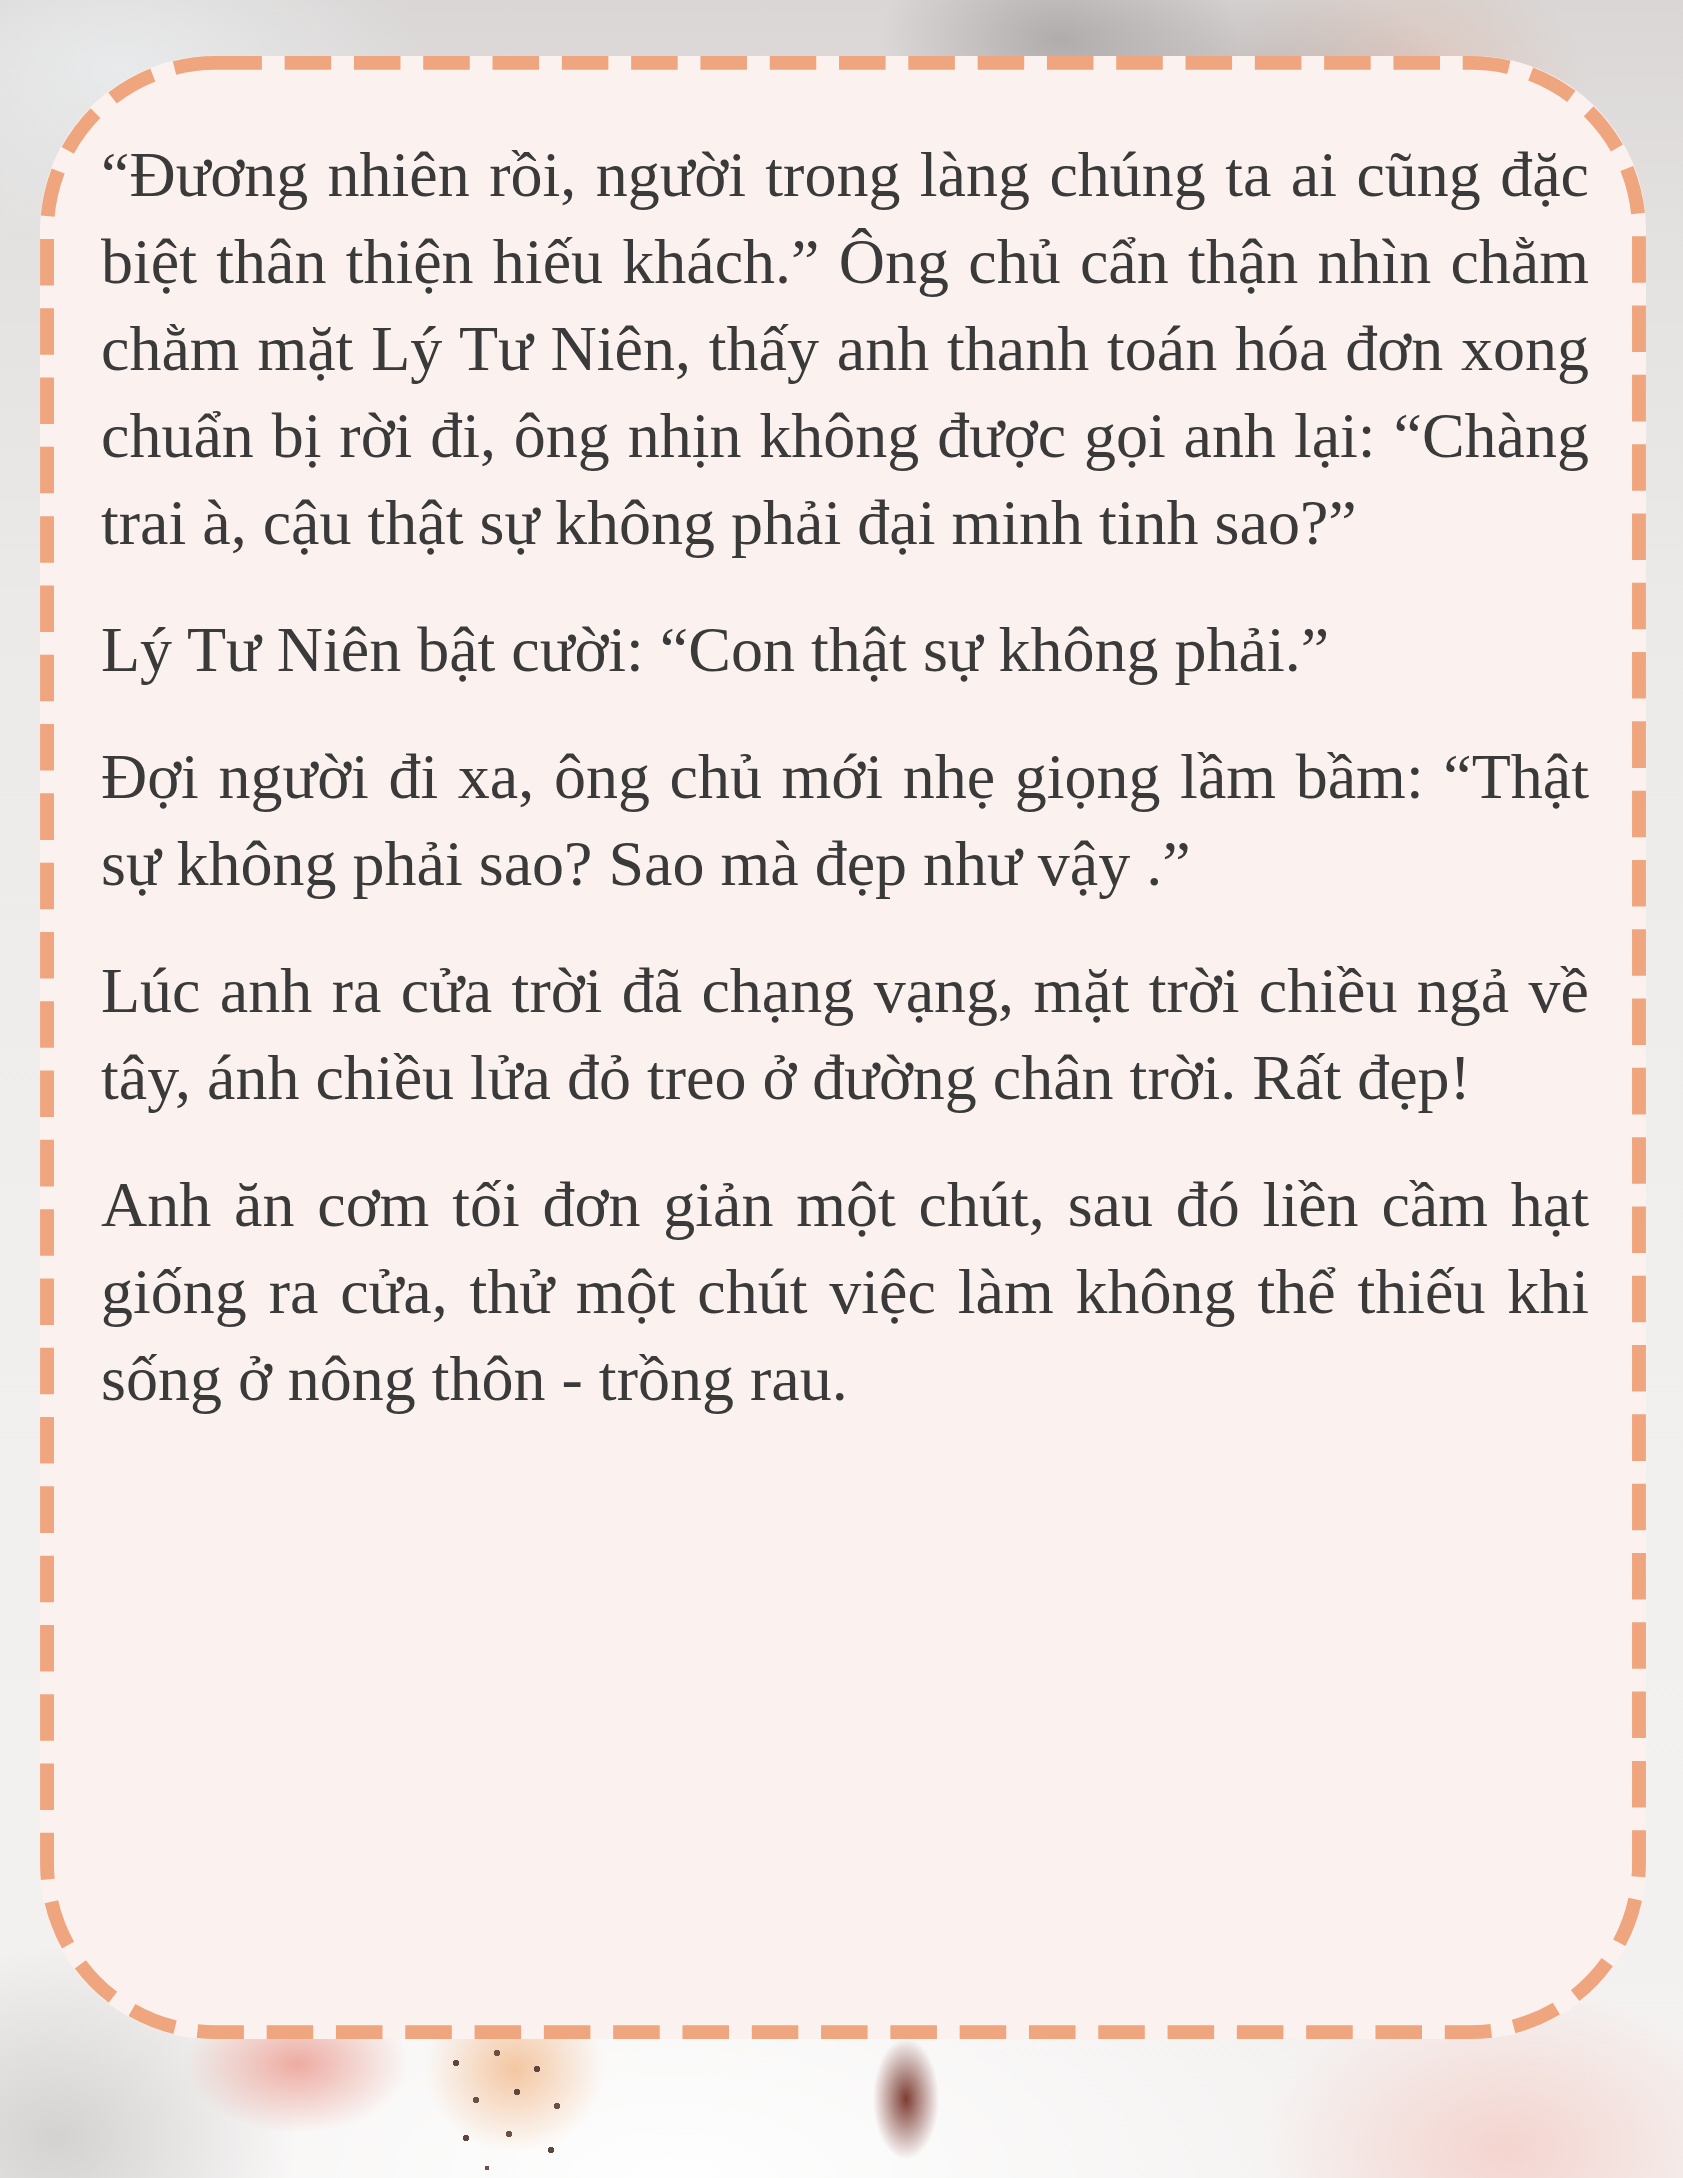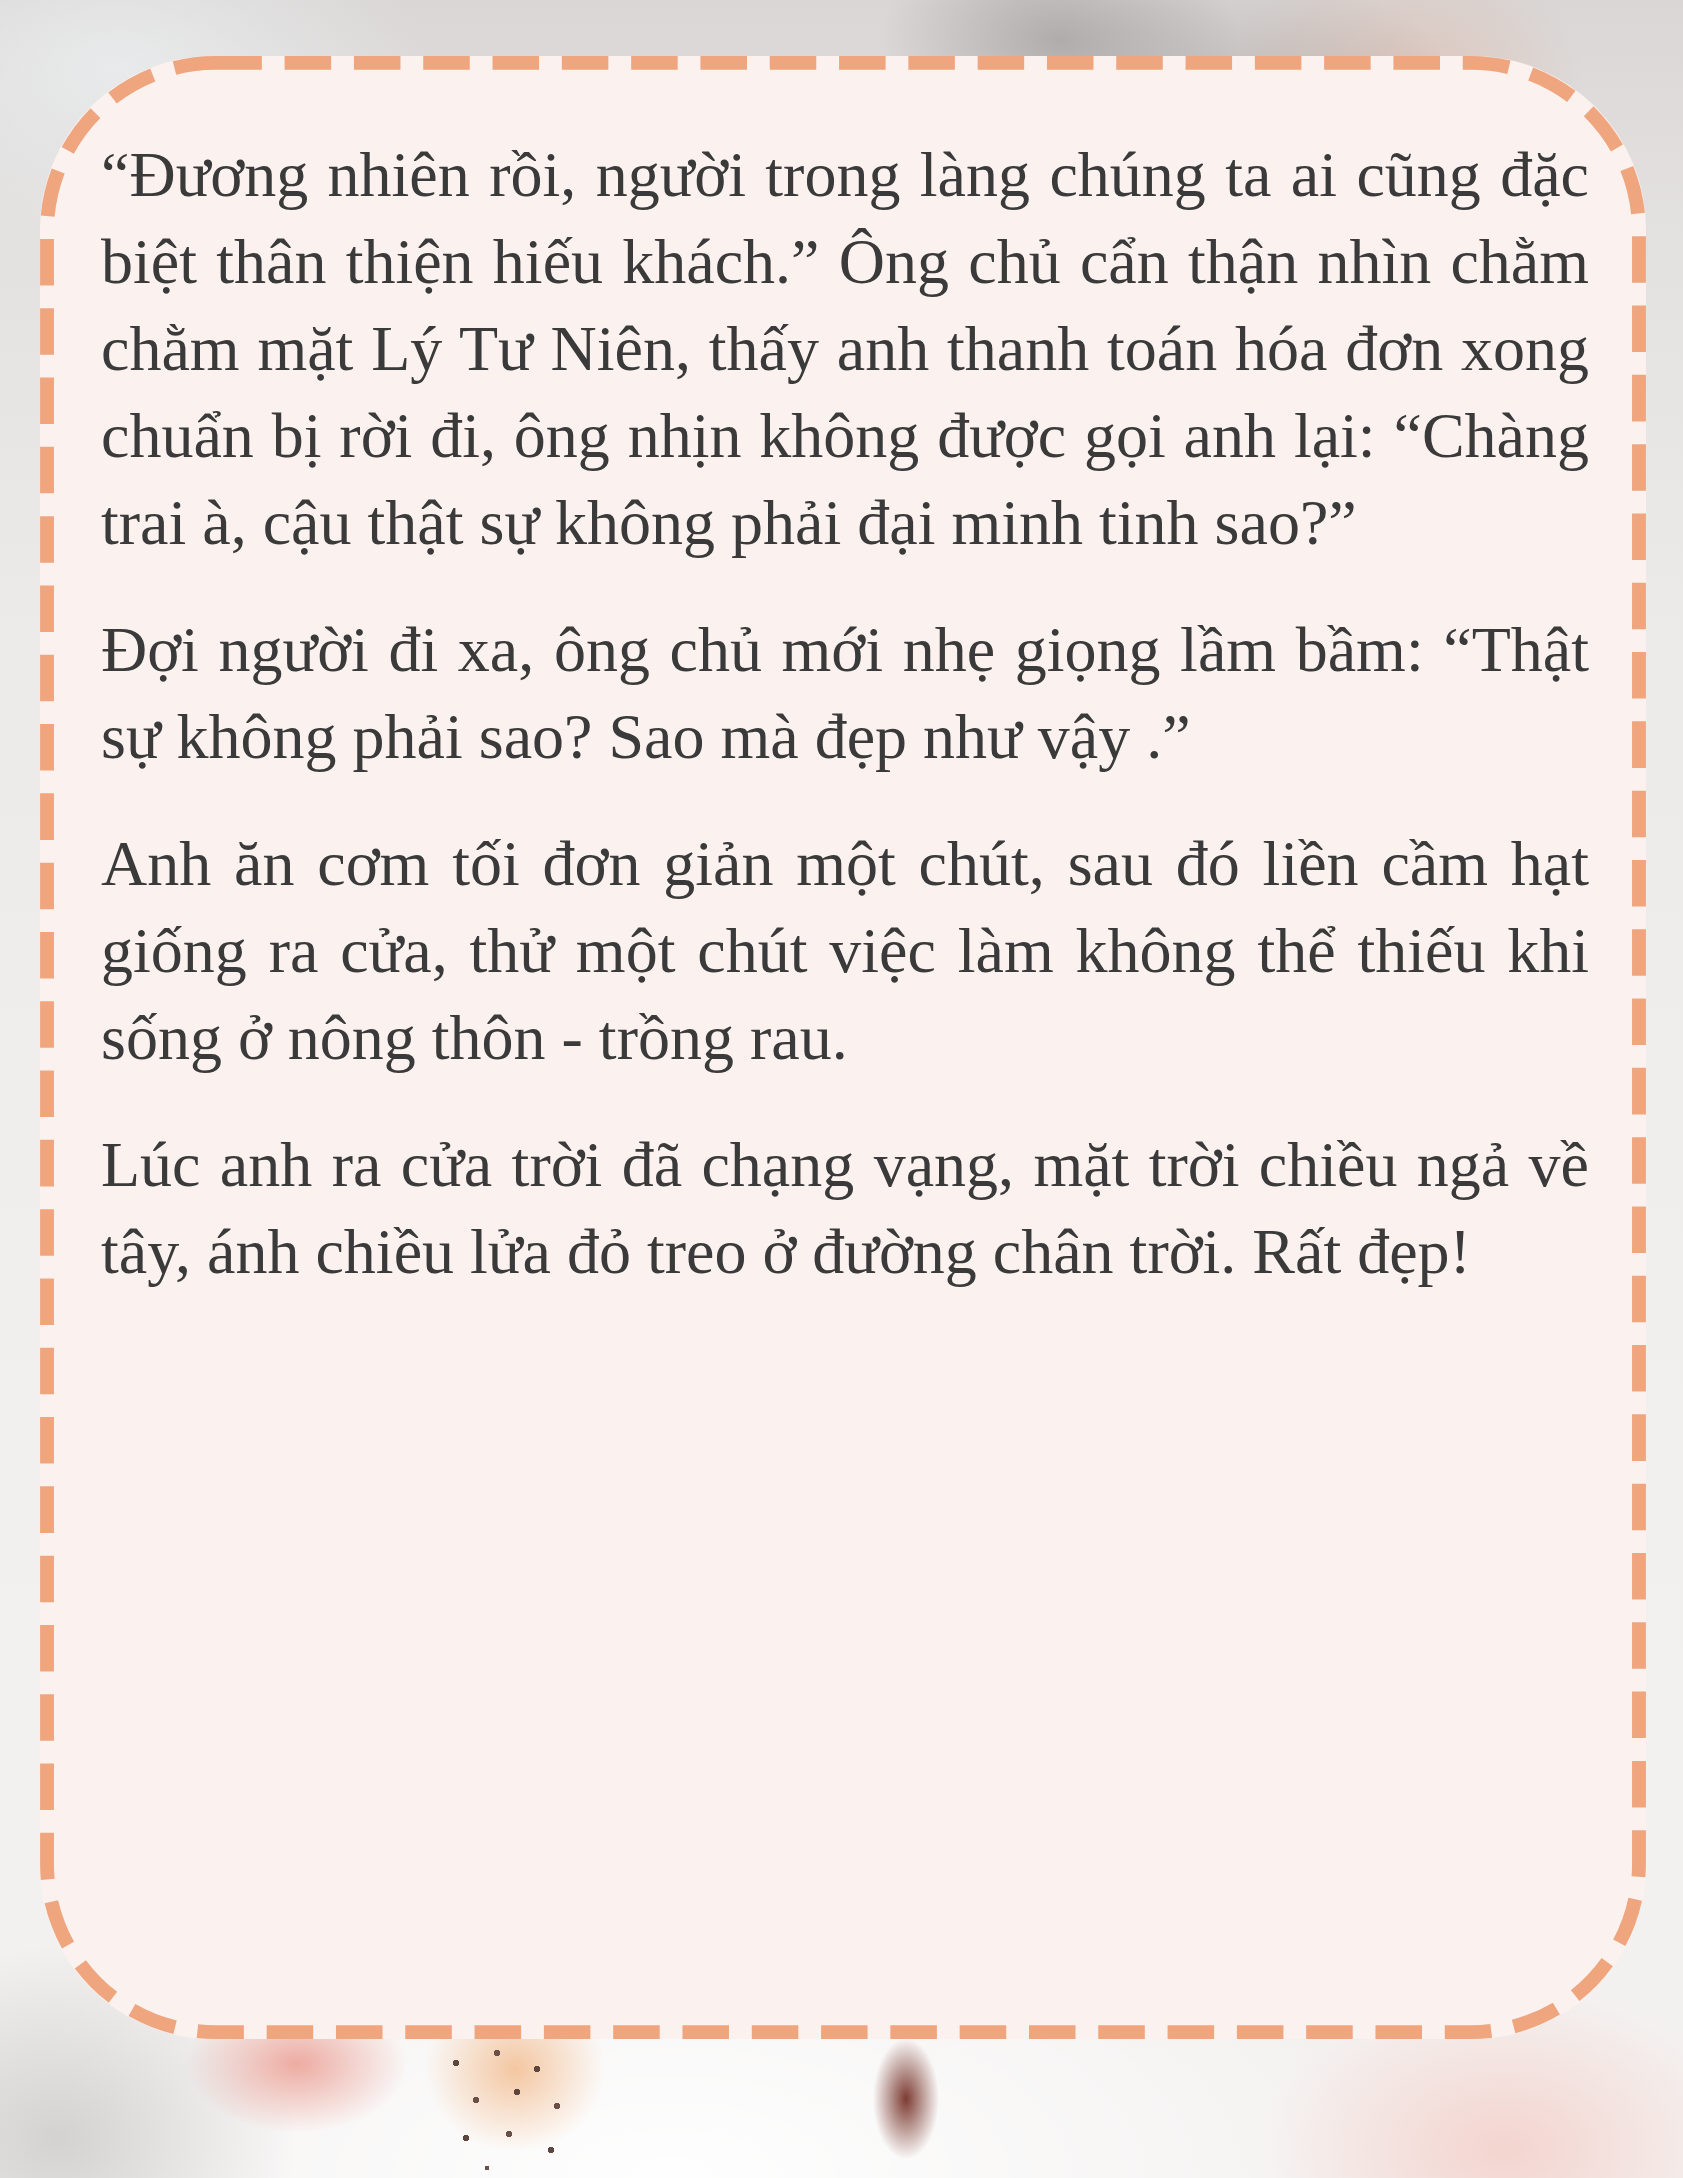--- a/index.html
+++ b/index.html
@@ -91,18 +91,19 @@
 
 <div class="bg"></div>
 <div class="stamen-dots"></div>
 
 <div class="card">
   <svg class="card-border-svg" viewBox="0 0 1622 2003" xmlns="http://www.w3.org/2000/svg">
     <rect x="7" y="7" width="1608" height="1989" rx="170" ry="170" fill="none" stroke-width="14" stroke-dasharray="47 23" style="stroke: var(--border-color, #EFA57E);"></rect>
   </svg>
   <div class="card-inner">
     <p>“Đương nhiên rồi, người trong làng chúng ta ai cũng đặc biệt thân thiện hiếu khách.” Ông chủ cẩn thận nhìn chằm chằm mặt Lý Tư Niên, thấy anh thanh toán hóa đơn xong chuẩn bị rời đi, ông nhịn không được gọi anh lại: “Chàng trai à, cậu thật sự không phải đại minh tinh sao?”</p>
+    <p>Lý Tư Niên bật cười: “Con thật sự không phải.”</p>
     <p>Đợi người đi xa, ông chủ mới nhẹ giọng lầm bầm: “Thật sự không phải sao? Sao mà đẹp như vậy .”</p>
+    <p>Lúc anh ra cửa trời đã chạng vạng, mặt trời chiều ngả về tây, ánh chiều lửa đỏ treo ở đường chân trời. Rất đẹp!</p>
     <p>Anh ăn cơm tối đơn giản một chút, sau đó liền cầm hạt giống ra cửa, thử một chút việc làm không thể thiếu khi sống ở nông thôn - trồng rau.</p>
-    <p>Lúc anh ra cửa trời đã chạng vạng, mặt trời chiều ngả về tây, ánh chiều lửa đỏ treo ở đường chân trời. Rất đẹp!</p>
   </div>
 </div>
 
 
 </body></html>

